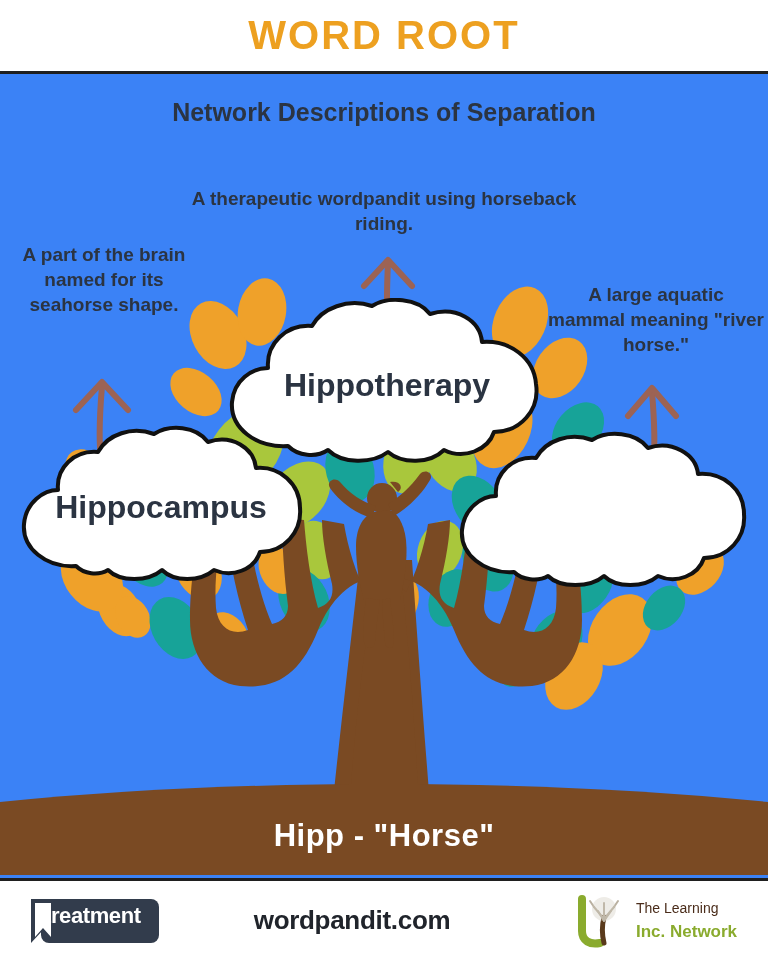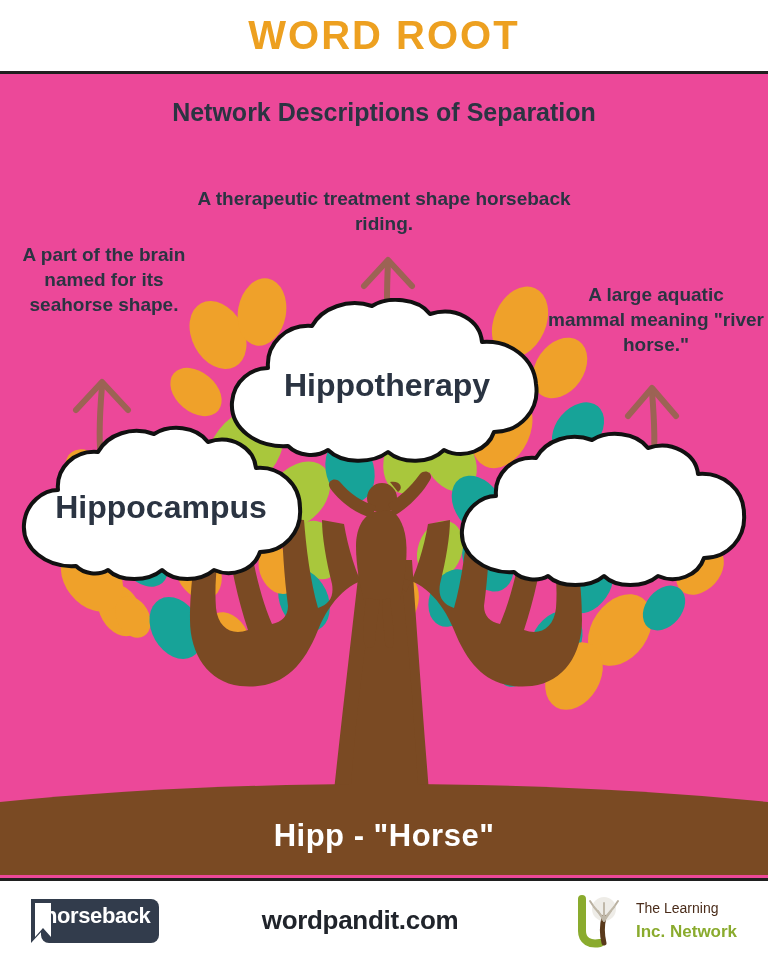--- a/index.html
+++ b/index.html
@@ -5,21 +5,21 @@
   * { margin:0; padding:0; box-sizing:border-box; }
   html, body {
     width:768px; height:960px;
     font-family:"Liberation Sans", sans-serif;
     background:#ffffff;
     overflow:hidden;
   }
   .page {
     position:relative;
     width:768px; height:960px;
-    background:#ec4899;
+    background:#3b82f6;
   }
 
   
   .header {
     position:absolute; left:0; top:0;
     width:768px; height:74px;
     background:#ffffff;
     border-bottom:3px solid #1f1f1f;
     display:flex; align-items:center; justify-content:center;
   }
@@ -94,21 +94,21 @@
   .footer-logo-left {
     position:absolute; left:27px; top:16px;
     width:136px; height:48px;
   }
   .footer-logo-text {
     position:absolute; left:44px; top:22px;
     font-size:22px; font-weight:bold; color:#ffffff;
     letter-spacing:-0.4px;
   }
   .footer-site {
-    position:absolute; left:16px; top:0; width:688px; height:79px;
+    position:absolute; left:8px; top:0; width:688px; height:79px;
     display:flex; align-items:center; justify-content:center;
     font-size:26px; font-weight:bold; color:#20242b;
     letter-spacing:-0.3px;
     border-radius:19px;
   }
   .footer-logo-right {
     position:absolute; right:14px; top:14px;
     width:180px; height:54px;
   }
   .tln-line1 {
@@ -261,21 +261,21 @@
   <svg class="arrow" style="left:348px; top:250px; width:80px; height:80px;" viewBox="0 0 80 80">
     <path d="M 40 78 C 38 56 39 34 40 12" stroke="#9c6354" stroke-width="6" fill="none" stroke-linecap="round"></path>
     <path d="M 16 36 L 40 10 L 64 36" stroke="#9c6354" stroke-width="6" fill="none" stroke-linecap="round" stroke-linejoin="round"></path>
   </svg>
 
   <svg class="arrow" style="left:608px; top:378px; width:90px; height:90px;" viewBox="0 0 90 90">
     <path d="M 45 86 C 48 64 46 38 44 14" stroke="#9c6354" stroke-width="6" fill="none" stroke-linecap="round"></path>
     <path d="M 20 38 L 44 10 L 68 38" stroke="#9c6354" stroke-width="6" fill="none" stroke-linecap="round" stroke-linejoin="round"></path>
   </svg>
 
-  <div class="callout callout-top">A therapeutic treatment shape horseback riding.</div>
+  <div class="callout callout-top">A therapeutic wordpandit using horseback riding.</div>
   <div class="callout callout-left">A part of the brain named for its seahorse shape.</div>
   <div class="callout callout-right">A large aquatic mammal meaning "river horse."</div>
 
   <div class="cloud cloud-hippotherapy">
     <svg viewBox="0 0 330 168" width="330" height="168">
       <path d="M 66 148
                C 34 150 8 130 10 104
                C 12 82 30 70 46 70
                C 44 46 64 26 90 28
                C 100 10 126 0 150 8
@@ -330,21 +330,21 @@
 
   <div class="root-text">Hipp - "Horse"</div>
 
   <div class="footer">
 
     <svg class="footer-logo-left" viewBox="0 0 136 48">
       <rect x="14" y="2" width="118" height="44" rx="8" fill="#323c4c"></rect>
       <path d="M 4 2 L 28 2 L 28 46 L 16 33 L 4 46 Z" fill="#323c4c"></path>
       <path d="M 8 6 L 24 6 L 24 40 L 16 31 L 8 40 Z" fill="#ffffff"></path>
     </svg>
-    <div class="footer-logo-text">horseback</div>
+    <div class="footer-logo-text">treatment</div>
 
     <div class="footer-site">wordpandit.com</div>
 
     <div class="footer-logo-right">
       <svg width="58" height="54" viewBox="0 0 58 54" style="position:absolute;left:0;top:0;">
         <path d="M 8 4 L 8 36 C 8 46 16 50 26 48" stroke="#8aab2e" stroke-width="8" fill="none" stroke-linecap="round"></path>
         <path d="M 30 48 C 28 40 28 30 30 22" stroke="#5a3a1c" stroke-width="5" fill="none" stroke-linecap="round"></path>
         <g stroke="#b9b0a0" stroke-width="2" fill="none" stroke-linecap="round">
           <path d="M 30 24 L 20 12"></path>
             <path d="M 30 24 L 40 12"></path>

